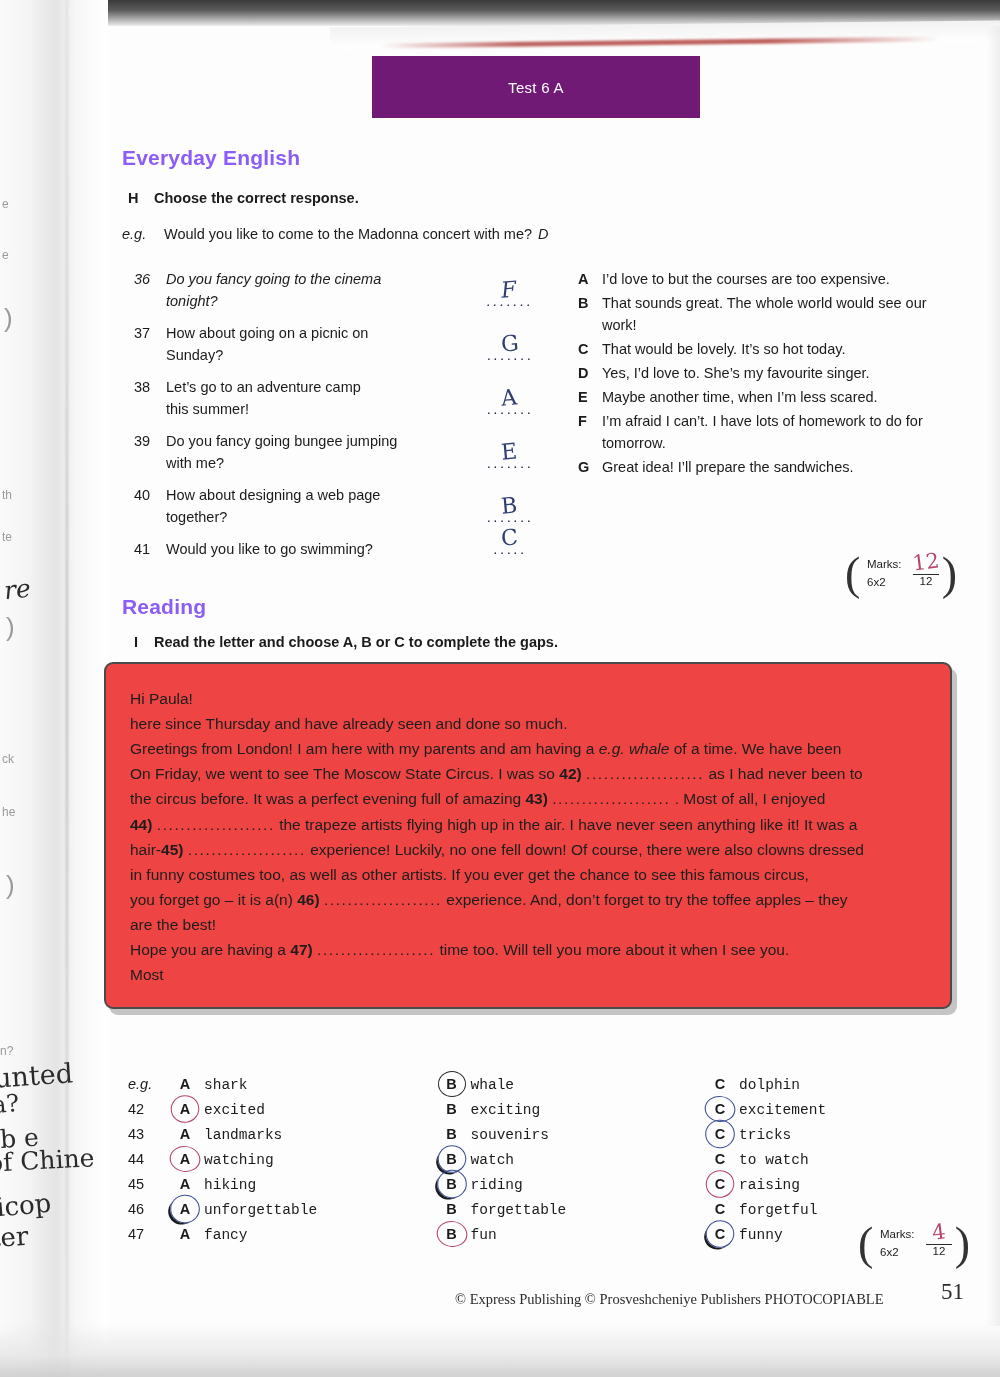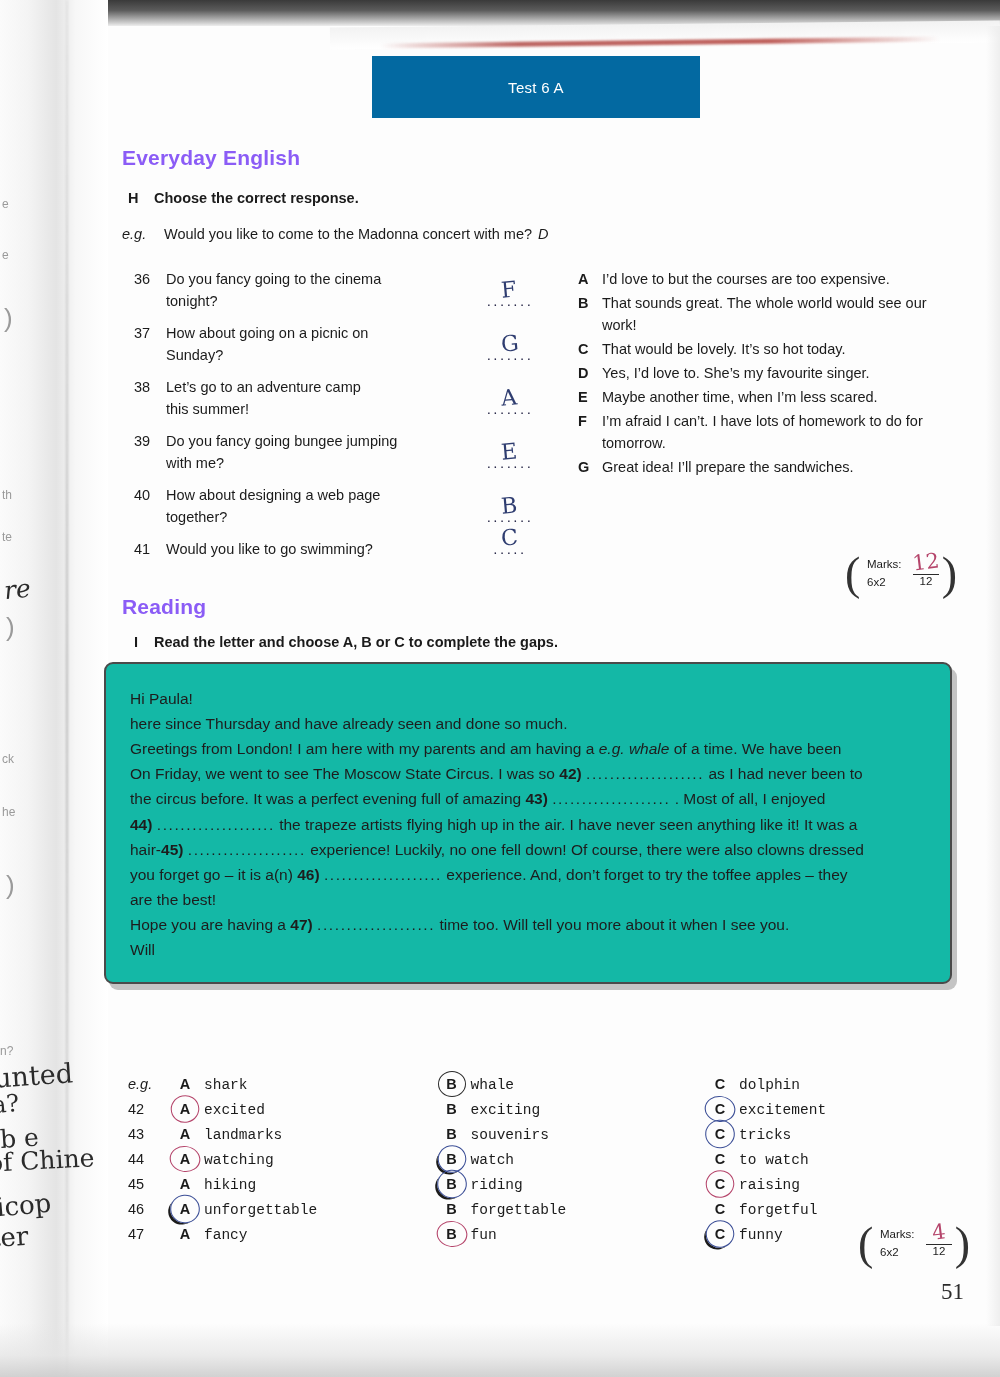--- a/index.html
+++ b/index.html
@@ -66,21 +66,21 @@
     right: 0; top: 26px;
     width: 14px; height: 1300px;
     background: linear-gradient(90deg,rgba(255,255,255,0),rgba(236,236,236,.85));
   }
 
   
   .banner {
     position: absolute;
     left: 372px; top: 56px;
     width: 328px; height: 62px;
-    background: #0369a1;
+    background: #701a75;
     display: flex;
     align-items: center;
     justify-content: center;
   }
   .banner-label {
     color: #ffffff;
     font-size: 15px;
     letter-spacing: .3px;
   }
 
@@ -221,21 +221,21 @@
 
   
   .letter-box {
     position: absolute;
     left: 104px; top: 662px;
     width: 848px;
     padding: 22px 14px 20px 24px;
     box-sizing: border-box;
     border: 2px solid #4a4a4a;
     border-radius: 9px;
-    background: #14b8a6;
+    background: #ef4444;
     box-shadow: 5px 6px 0 rgba(90,90,90,.35);
   }
   .letter-line {
     font-size: 15.5px;
     line-height: 1.62;
     color: #1d1d1d;
   }
   .gapdots { letter-spacing: 1.6px; }
   .bold { font-weight: bold; }
 
@@ -367,21 +367,21 @@
   </div>
 
   <div class="eg-row" style="left:122px;top:226px;">
     <span class="eg-label">e.g.</span>
     <span>Would you like to come to the Madonna concert with me?</span>
     <span class="ital" style="padding-left:6px;">D</span>
   </div>
 
   <div class="match-left">
 
-    <div class="match-item" style="height:52px;">
+    <div class="match-item" style="height:52px;font-style:italic;">
       <span class="match-num">36</span>
       <span class="match-text">
         <span>Do you fancy going to the cinema</span><br>
         <span>tonight?</span>
       </span>
       <span class="ans-slot" style="top:22px;">
         <span class="hand">F</span>
         <span class="dots">.......</span>
       </span>
     </div>
@@ -520,34 +520,35 @@
     <div class="letter-line">
       <span class="bold">44)</span>
       <span class="gapdots">....................</span>
       <span>the trapeze artists flying high up in the air. I have never seen anything like it! It was a</span>
     </div>
     <div class="letter-line">
       <span>hair-</span><span class="bold">45)</span>
       <span class="gapdots">....................</span>
       <span>experience! Luckily, no one fell down! Of course, there were also clowns dressed</span>
     </div>
+    <div class="letter-line">in funny costumes too, as well as other artists. If you ever get the chance to see this famous circus,</div>
     <div class="letter-line">
       <span>you forget go – it is a(n)</span>
       <span class="bold">46)</span>
       <span class="gapdots">....................</span>
       <span>experience. And, don’t forget to try the toffee apples – they</span>
     </div>
     <div class="letter-line">are the best!</div>
     <div class="letter-line">
       <span>Hope you are having a</span>
       <span class="bold">47)</span>
       <span class="gapdots">....................</span>
       <span>time too. Will tell you more about it when I see you.</span>
     </div>
-    <div class="letter-line">Will</div>
+    <div class="letter-line">Most</div>
   </div>
 
   <div class="ans-grid">
 
     <div class="ans-row">
       <span class="ans-num eg">e.g.</span>
       <span class="ans-cell cA">
         <span class="ans-key">A</span>
         <span class="ans-word">shark</span>
       </span>
@@ -663,16 +664,17 @@
     <span class="paren paren-r">)</span>
     <span class="m-label">Marks:</span>
     <span class="m-sub">6x2</span>
     <span class="m-frac">
       <span class="m-score">4</span>
       <span class="m-bar"></span>
       <span class="m-total">12</span>
     </span>
   </div>
 
+  <div class="footer">© Express Publishing © Prosveshcheniye Publishers  PHOTOCOPIABLE</div>
   <div class="page-num">51</div>
 
   <div class="bottom-shadow"></div>
 </div>
 
 </body></html>

